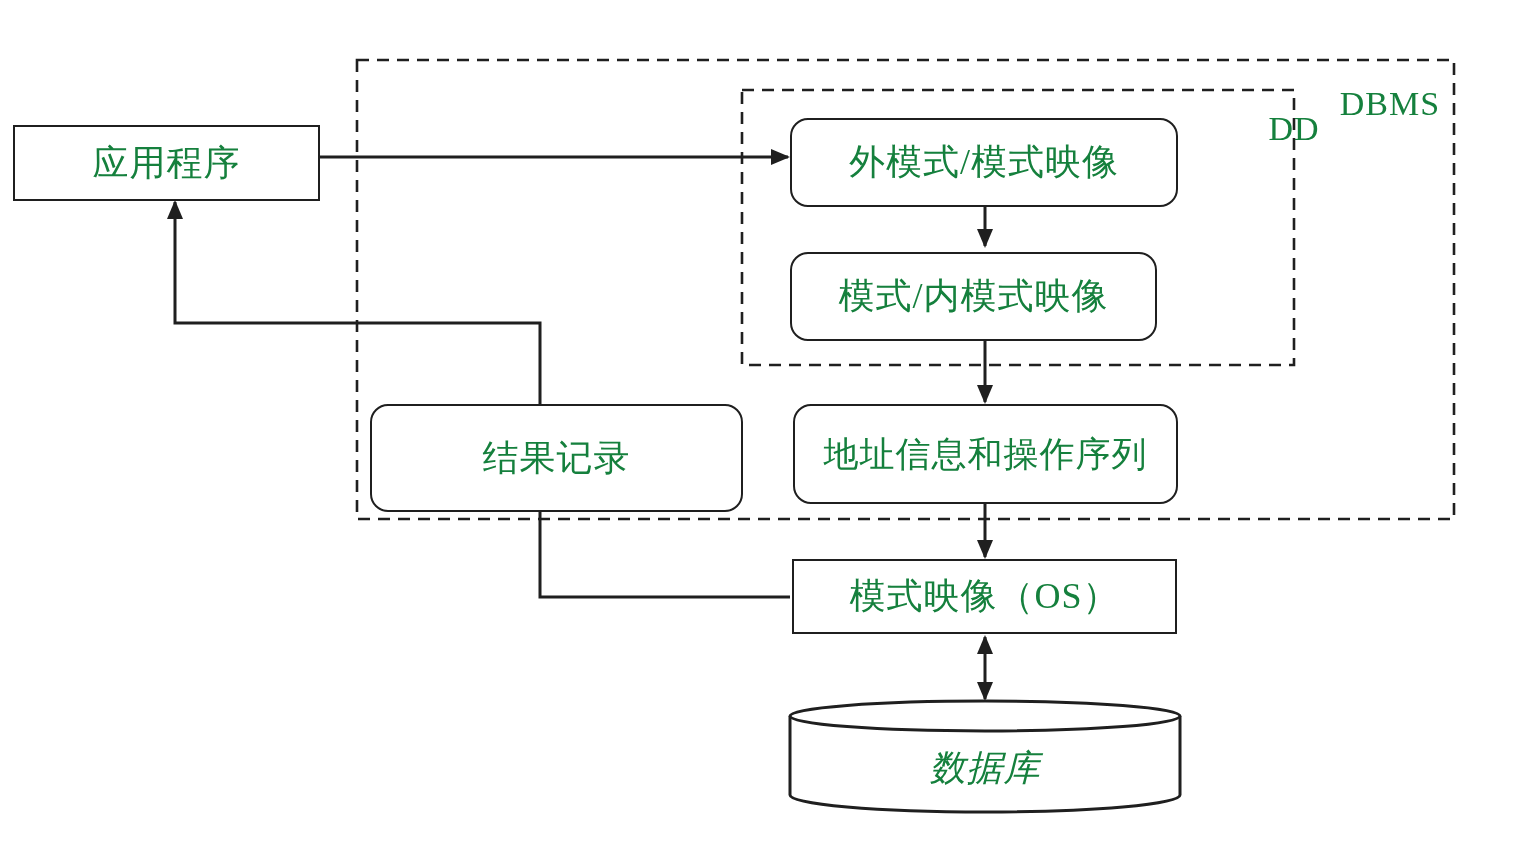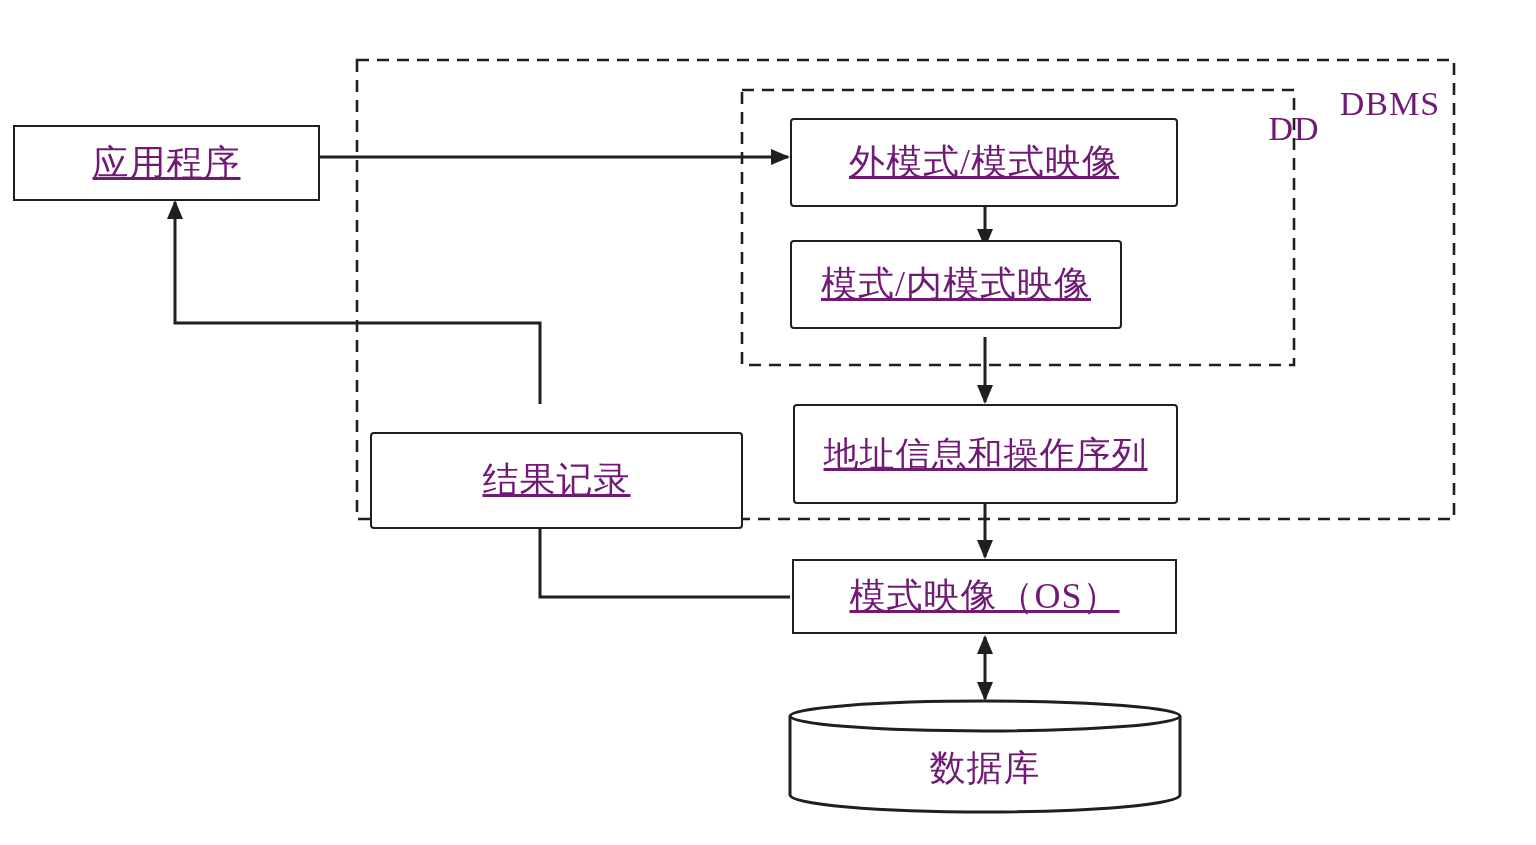--- a/index.html
+++ b/index.html
@@ -6,55 +6,55 @@
     margin: 0;
     padding: 0;
     background: #ffffff;
   }
   .stage {
     position: relative;
     width: 1536px;
     height: 845px;
     background: #ffffff;
     font-family: "Liberation Serif", "DejaVu Serif", serif;
-    color: #701a75;
+    color: #15803d;
     overflow: hidden;
   }
   .layer {
     position: absolute;
     left: 0;
     top: 0;
   }
   .box {
     position: absolute;
     box-sizing: border-box;
     border: 2.5px solid #1f1f1f;
     background: #ffffff;
     display: flex;
     align-items: center;
     justify-content: center;
     font-size: 36px;
     letter-spacing: 1px;
     white-space: nowrap;
-    text-decoration: underline;
   }
   .rounded {
-    border-radius: 4px;
+    border-radius: 18px;
   }
   .container-label {
     position: absolute;
     font-size: 34px;
     letter-spacing: 1px;
     text-align: center;
   }
   .cyl-label {
     position: absolute;
     font-size: 36px;
     letter-spacing: 1px;
     text-align: center;
+    font-style: italic;
   }
 </style>
 </head>
 <body>
 
 <div class="stage">
 
   <svg class="layer" width="1536" height="845" viewBox="0 0 1536 845">
     <defs>
       <marker id="arrowhead" markerUnits="userSpaceOnUse" markerWidth="22" markerHeight="20" refX="17" refY="9" orient="auto">
@@ -87,23 +87,23 @@
     <ellipse cx="985" cy="716" rx="195" ry="15" fill="#ffffff" stroke="#1f1f1f" stroke-width="3"></ellipse>
   </svg>
 
   <div class="container-label" style="left:1330px; top:85px; width:120px;">DBMS</div>
   <div class="container-label" style="left:1254px; top:110px; width:80px;">DD</div>
 
   <div class="box" style="left:13px; top:125px; width:307px; height:76px;">应用程序</div>
 
   <div class="box rounded" style="left:790px; top:118px; width:388px; height:89px;">外模式/模式映像</div>
 
-  <div class="box rounded" style="left:790px; top:240px; width:332px; height:89px;">模式/内模式映像</div>
+  <div class="box rounded" style="left:790px; top:252px; width:367px; height:89px;">模式/内模式映像</div>
 
   <div class="box rounded" style="left:793px; top:404px; width:385px; height:100px; font-size:35px;">地址信息和操作序列</div>
 
-  <div class="box rounded" style="left:370px; top:404px; width:373px; height:97px;margin-top:28px;">结果记录</div>
+  <div class="box rounded" style="left:370px; top:404px; width:373px; height:108px;">结果记录</div>
 
   <div class="box" style="left:792px; top:559px; width:385px; height:75px;">模式映像（OS）</div>
 
   <div class="cyl-label" style="left:885px; top:744px; width:200px;">数据库</div>
 
 </div>
 
 </body></html>

